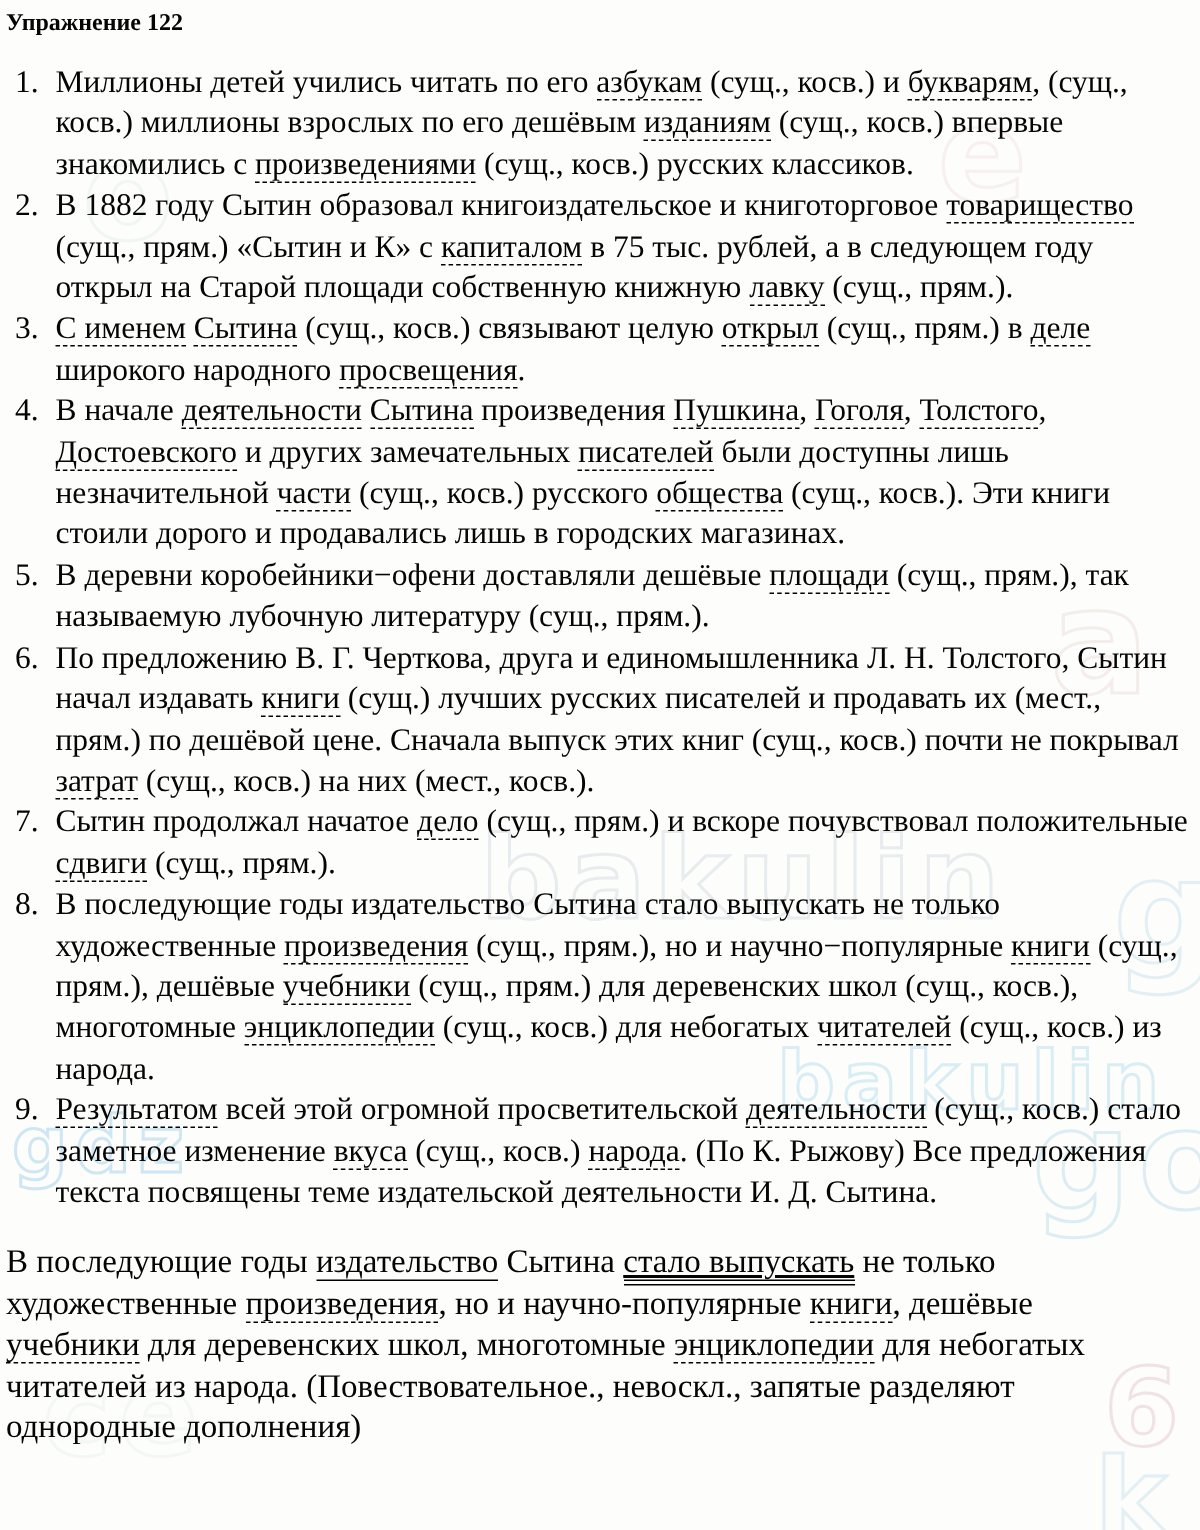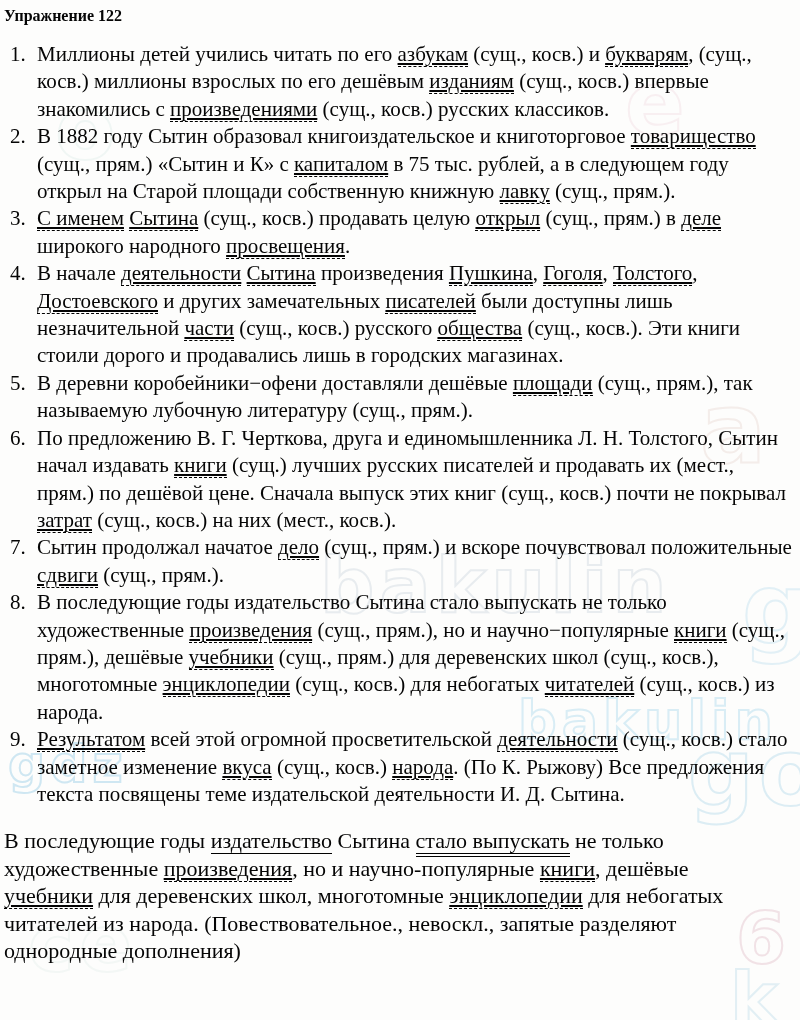--- a/index.html
+++ b/index.html
@@ -20,23 +20,23 @@
     margin:4px 0 0 4px;
   }
   .list { margin-top:13px; }
   .item { display:flex; font-size:21px; line-height:27.4px; }
   .num { flex:0 0 27px; margin-left:10px; }
   .txt { flex:1; padding-right:8px; }
   .answer {
     font-size:22px; line-height:27.4px;
     margin:19px 20px 0 4px;
   }
-  .u-dash   { border-bottom:1.5px dashed #000;text-decoration:underline; }
+  .u-dash   { border-bottom:1.5px dashed #000; }
   .u-solid  { border-bottom:1.5px solid #000; }
-  .u-double { border-bottom:4px double #000; padding-bottom:0; }
+  .u-double { border-bottom:4px double #000; padding-bottom:0;text-decoration:underline; }
 </style>
 </head>
 <body>
 
 <div class="wm-layer">
     <span class="wm" style="left: 55px; top: 85px; font-size: 88px; -webkit-text-stroke: 2px rgb(240, 246, 244);">o</span>
     <span class="wm" style="left: 625px; top: 60px; font-size: 88px; -webkit-text-stroke: 2px rgb(248, 239, 241);">e</span>
     <span class="wm" style="left: 700px; top: 380px; font-size: 98px; -webkit-text-stroke: 2px rgb(244, 237, 234);">a</span>
     <span class="wm" style="left: 320px; top: 548px; font-size: 76px; -webkit-text-stroke: 2px rgb(232, 236, 239);">bakulin</span>
     <span class="wm" style="left: 742px; top: 560px; font-size: 98px; -webkit-text-stroke: 2px rgb(226, 240, 246);">g</span>
@@ -55,21 +55,21 @@
       <div class="item">
         <div class="num">1.</div>
         <div class="txt"><span>Миллионы детей учились читать по его </span><span class="u-dash">азбукам</span><span> (сущ., косв.) и </span><span class="u-dash">букварям</span><span>, (сущ., косв.) миллионы взрослых по его дешёвым </span><span class="u-dash">изданиям</span><span> (сущ., косв.) впервые знакомились с </span><span class="u-dash">произведениями</span><span> (сущ., косв.) русских классиков.</span></div>
       </div>
       <div class="item">
         <div class="num">2.</div>
         <div class="txt"><span>В 1882 году Сытин образовал книгоиздательское и книготорговое </span><span class="u-dash">товарищество</span><span> (сущ., прям.) «Сытин и К» с </span><span class="u-dash">капиталом</span><span> в 75 тыс. рублей, а в следующем году открыл на Старой площади собственную книжную </span><span class="u-dash">лавку</span><span> (сущ., прям.).</span></div>
       </div>
       <div class="item">
         <div class="num">3.</div>
-        <div class="txt"><span class="u-dash">С именем</span><span> </span><span class="u-dash">Сытина</span><span> (сущ., косв.) продавать целую </span><span class="u-dash">открыл</span><span> (сущ., прям.) в </span><span class="u-dash">деле</span><span> широкого народного </span><span class="u-dash">просвещения</span><span>.</span></div>
+        <div class="txt"><span class="u-dash">С именем</span><span> </span><span class="u-dash">Сытина</span><span> (сущ., косв.) связывают целую </span><span class="u-dash">открыл</span><span> (сущ., прям.) в </span><span class="u-dash">деле</span><span> широкого народного </span><span class="u-dash">просвещения</span><span>.</span></div>
       </div>
       <div class="item">
         <div class="num">4.</div>
         <div class="txt"><span>В начале </span><span class="u-dash">деятельности</span><span> </span><span class="u-dash">Сытина</span><span> произведения </span><span class="u-dash">Пушкина</span><span>, </span><span class="u-dash">Гоголя</span><span>, </span><span class="u-dash">Толстого</span><span>, </span><span class="u-dash">Достоевского</span><span> и других замечательных </span><span class="u-dash">писателей</span><span> были доступны лишь незначительной </span><span class="u-dash">части</span><span> (сущ., косв.) русского </span><span class="u-dash">общества</span><span> (сущ., косв.). Эти книги стоили дорого и продавались лишь в городских магазинах.</span></div>
       </div>
       <div class="item">
         <div class="num">5.</div>
         <div class="txt"><span>В деревни коробейники−офени доставляли дешёвые </span><span class="u-dash">площади</span><span> (сущ., прям.), так называемую лубочную литературу (сущ., прям.).</span></div>
       </div>
       <div class="item">

